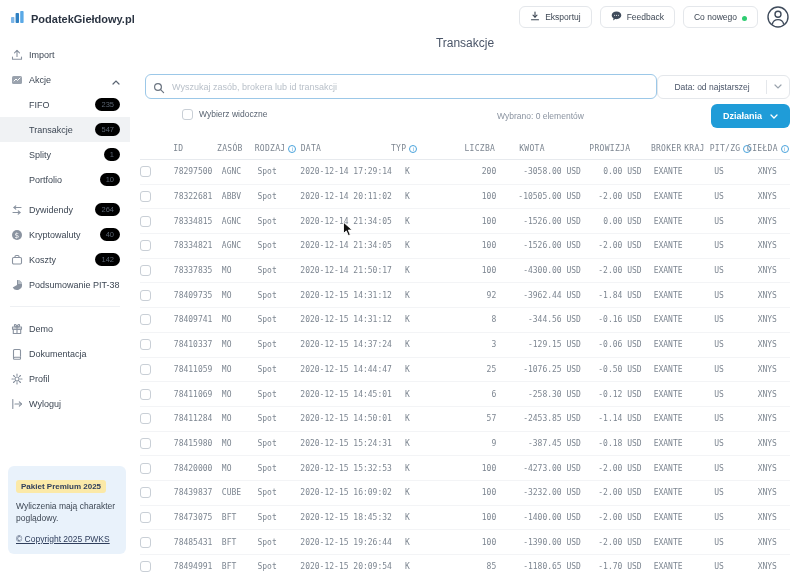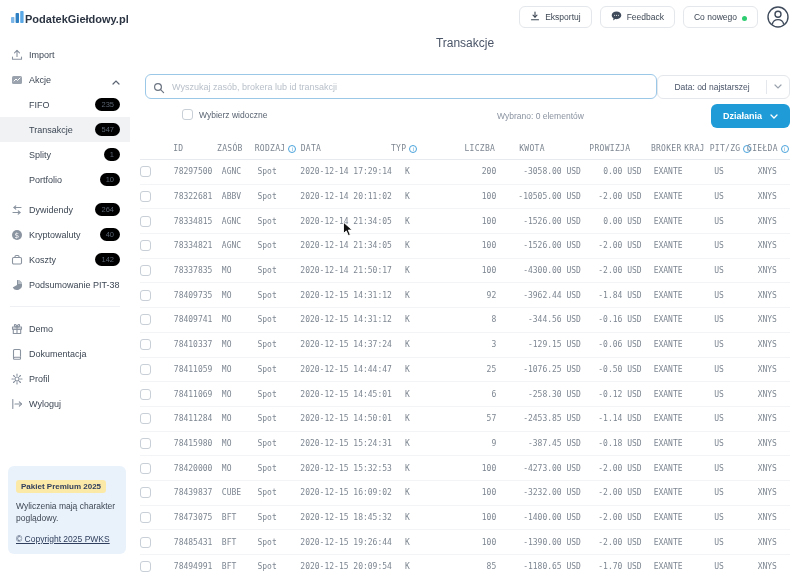--- a/index.html
+++ b/index.html
@@ -1,21 +1,21 @@
 <!DOCTYPE html>
 <html><head>
 <meta charset="utf-8">
 <style>
   * { margin:0; padding:0; box-sizing:border-box; }
   html,body { width:800px; height:578px; background:#fff; font-family:"Liberation Sans", sans-serif; }
   .app { position:relative; width:800px; height:578px; overflow:hidden; background:#fff; color:#3d4754; }
 
   
   .sidebar { position:absolute; left:0; top:0; width:130px; height:578px; background:#fff; }
-  .logo { display:flex; align-items:center; padding:10px 0 0 10px; }
+  .logo { display:flex; align-items:center; gap:6px; padding:10px 0 0 10px; }
   .logo-text { font-size:11px; font-weight:700; color:#2b3442; }
   .nav { padding-top:14px; }
   .nav-item { display:flex; align-items:center; height:25px; padding:0 10px; cursor:pointer; }
   .nav-item .nicon { width:13px; height:13px; margin-right:6px; flex:0 0 13px; display:flex; align-items:center; justify-content:center; }
   .nav-item .nlabel { font-size:9px; color:#3d4754; white-space:nowrap; }
   .nav-item.child { padding-left:29px; }
   .nav-item.active { background:#f0f2f4; }
   .badge { margin-left:auto; background:#000000; color:#5a6472; font-size:7.5px; line-height:13px; padding:0 6px; border-radius:8px; }
   .chev-up { margin-left:auto; }
   .nav-gap-sm { height:5px; }
@@ -39,21 +39,21 @@
   .search-box { position:relative; width:524px; height:25px; }
   .search-box input { width:100%; height:100%; border:1px solid #9cc8e8; border-radius:6px; padding:0 8px 0 26px; font-size:9px; color:#3d4754; outline:none; font-family:"Liberation Sans", sans-serif; }
   .search-box input::placeholder { color:#b9c0c9; }
   .search-icon { position:absolute; left:8px; top:6px; }
   .sort-select { margin-left:auto; width:136px; height:24px; border:1px solid #e4e7eb; border-radius:6px; display:flex; align-items:center; cursor:pointer; background:#fff; }
   .sort-value { flex:1; text-align:center; font-size:8.5px; color:#4a5568; }
   .sort-div { width:1px; height:14px; background:#e4e7eb; }
   .sort-chev { width:22px; display:flex; align-items:center; justify-content:center; }
 
   .controls-row { position:absolute; top:104px; left:15px; right:10px; height:26px; }
-  .check-group { position:absolute; left:0; top:5px; display:flex; align-items:center; gap:6px; cursor:pointer;padding-left:37px; }
+  .check-group { position:absolute; left:0; top:5px; display:flex; gap:6px; cursor:pointer;padding-left:37px; }
   .checkbox { width:11px; height:11px; border:1px solid #c9cfd6; border-radius:3px; background:#fff; display:inline-block; }
   .check-label { font-size:8.5px; color:#5a6472; }
   .selection-status { position:absolute; left:352px; top:7px; font-size:8.5px; color:#8a93a0; }
   .actions-btn { position:absolute; right:0; top:0; height:24px; padding:0 12px; background:#1f9cd8; border:none; border-radius:6px; color:#fff; font-size:9px; font-weight:700; display:flex; align-items:center; gap:8px; cursor:pointer; font-family:"Liberation Sans", sans-serif; }
 
   
   .table { position:absolute; top:138px; left:10px; width:650px; font-family:"DejaVu Sans Mono", monospace; }
   .thead { display:flex; align-items:center; height:22px; border-bottom:1px solid #e7eaee; }
   .hcell { font-size:7px; color:#98a1ab; letter-spacing:0.3px; display:flex; align-items:center; gap:3px; white-space:nowrap; }
   .trow { display:flex; align-items:center; height:24.7px; border-bottom:1px solid #f3f4f6; }

